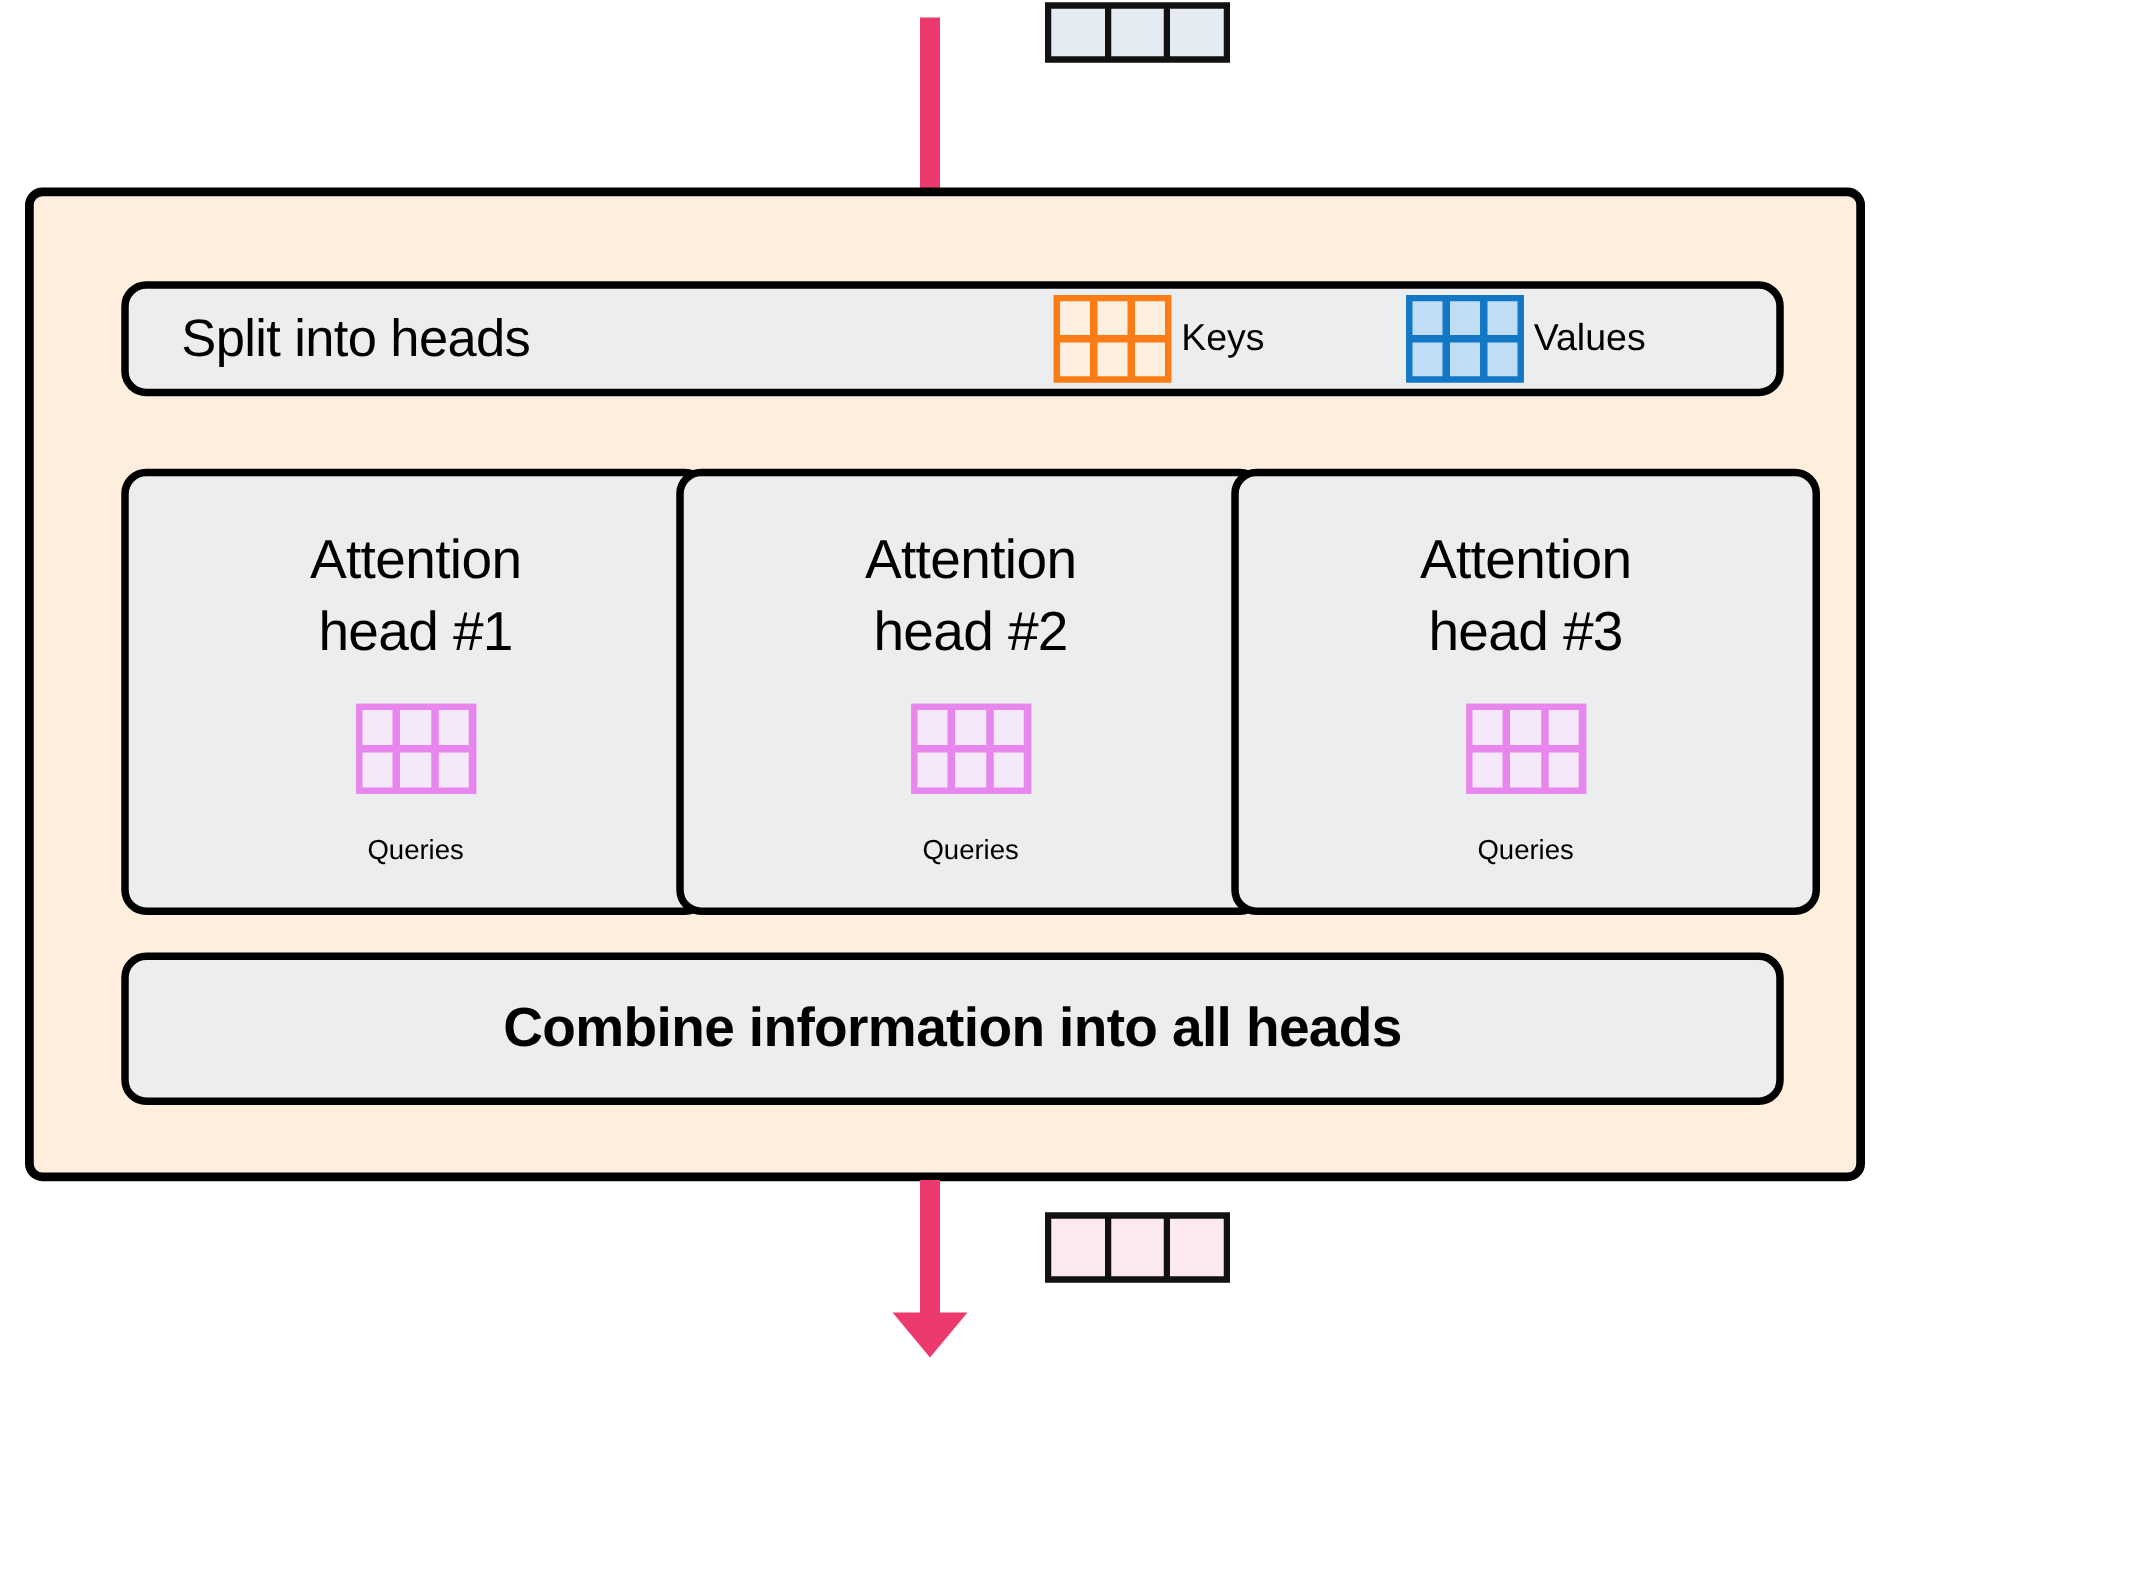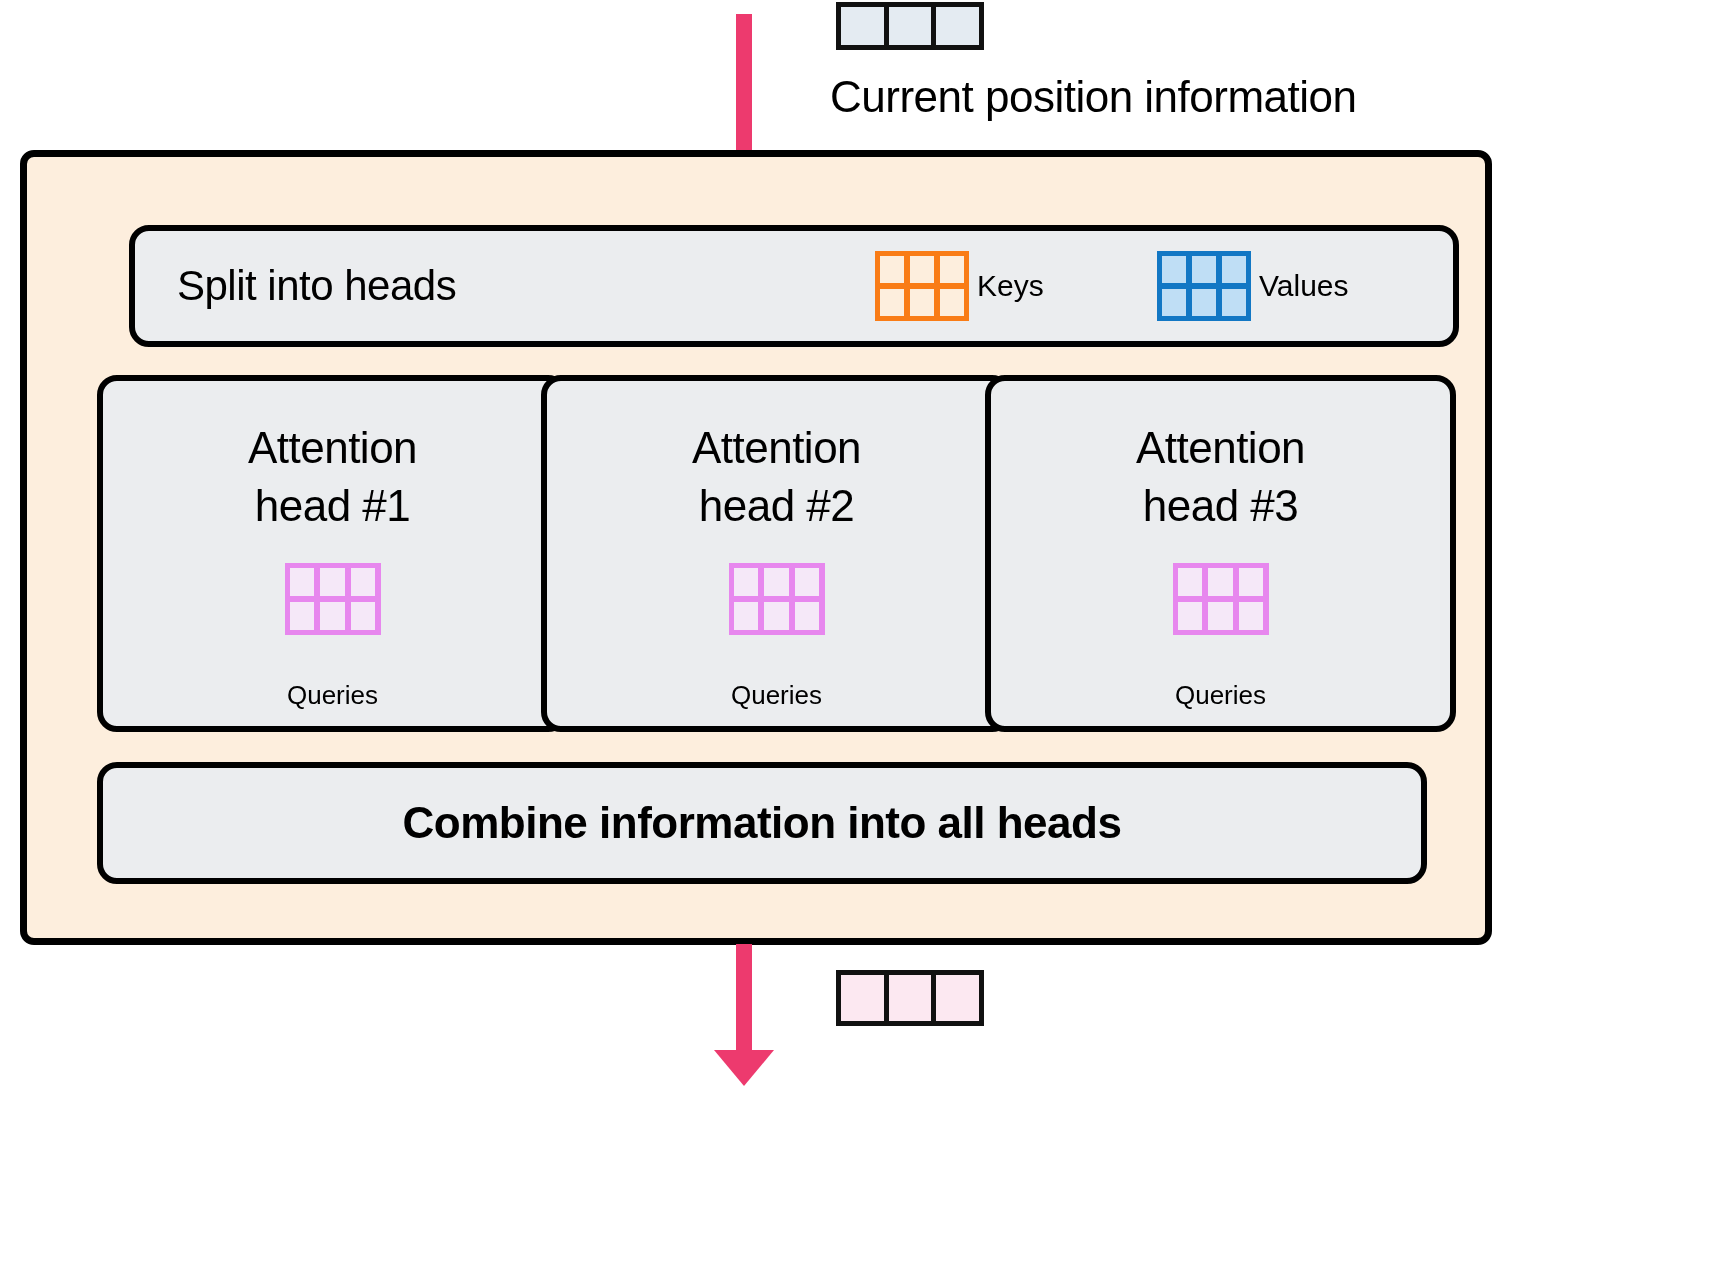--- a/index.html
+++ b/index.html
@@ -70,22 +70,21 @@
     background: #ebedef;
     border: 6px solid #000000;
     border-radius: 20px;
     box-sizing: border-box;
   }
 
   #split-panel {
     left: 70px;
     top: 68px;
     width: 1330px;
-    height: 122px;
-    margin-left: 32px;
+    height: 92px;
   }
   #split-label {
     position: absolute;
     left: 42px;
     top: 50%;
     transform: translateY(-50%);
     font-size: 42px;
     letter-spacing: -0.5px;
     white-space: nowrap;
   }
@@ -128,22 +127,22 @@
     text-align: center;
     white-space: pre-line;
     letter-spacing: -0.5px;
   }
   .head-matrix {
     width: 96px;
     height: 72px;
     margin-top: 28px;
   }
   .head-sub {
-    font-size: 26px;
-    margin-top: 45px;
+    font-size: 22px;
+    margin-top: 32px;
   }
 
   
   #combine-panel {
     left: 70px;
     top: 605px;
     width: 1330px;
     height: 122px;
     display: flex;
     align-items: center;
@@ -188,21 +187,20 @@
 <div id="canvas">
 
   <div class="arrow-shaft" style="left:736px; top:14px; width:16px; height:140px; background:#ed3a6e;"></div>
 
   <div class="token-strip" style="left:836px; top:2px; width:148px; height:48px;">
     <div class="cell" style="background:#e4ebf2;"></div>
     <div class="cell" style="background:#e4ebf2;"></div>
     <div class="cell" style="background:#e4ebf2;"></div>
   </div>
 
-  <div class="free-label" id="current-pos-label">Current position information</div>
 
 
   <div id="sa-box">
 
     <div class="inner-panel" id="split-panel">
       <div id="split-label">Split into heads</div>
 
       <div class="legend-item" id="legend-keys">
         <div class="matrix" style="background:#f97c16; border:5px solid #f97c16;">
           <div class="m-cell" style="background:#fdeedd;"></div>

